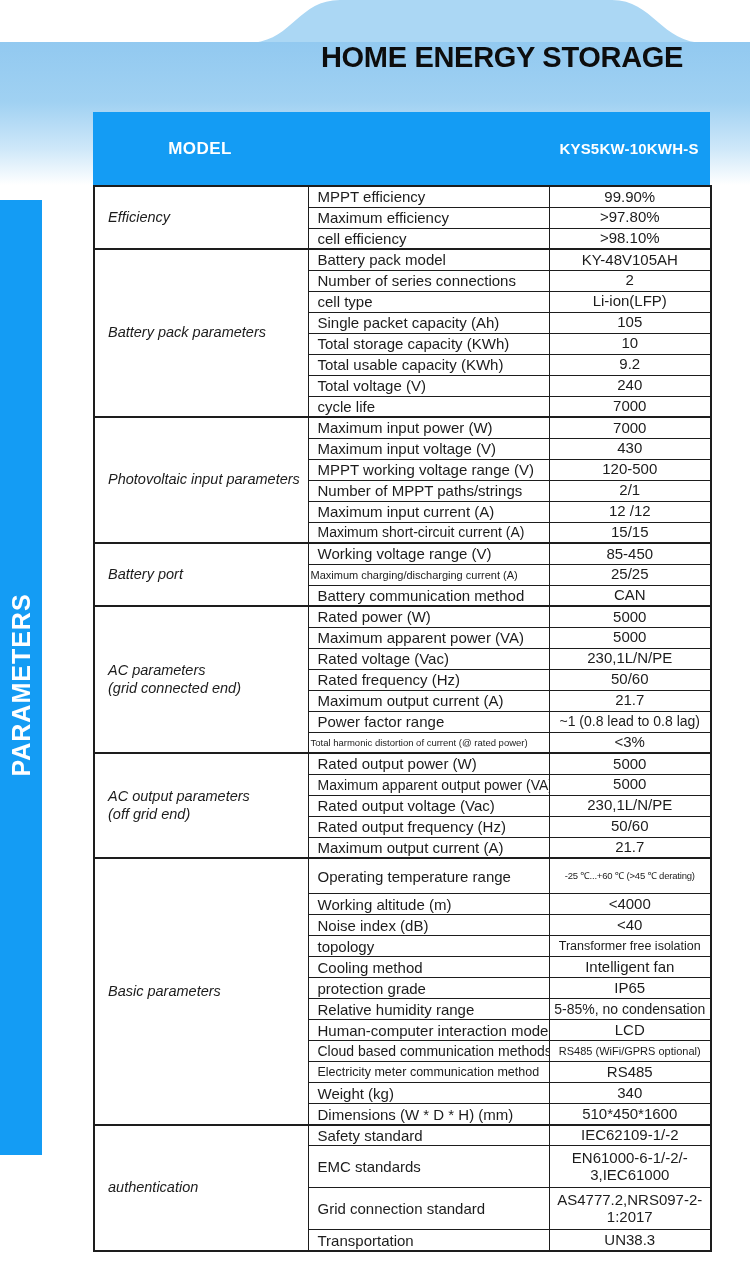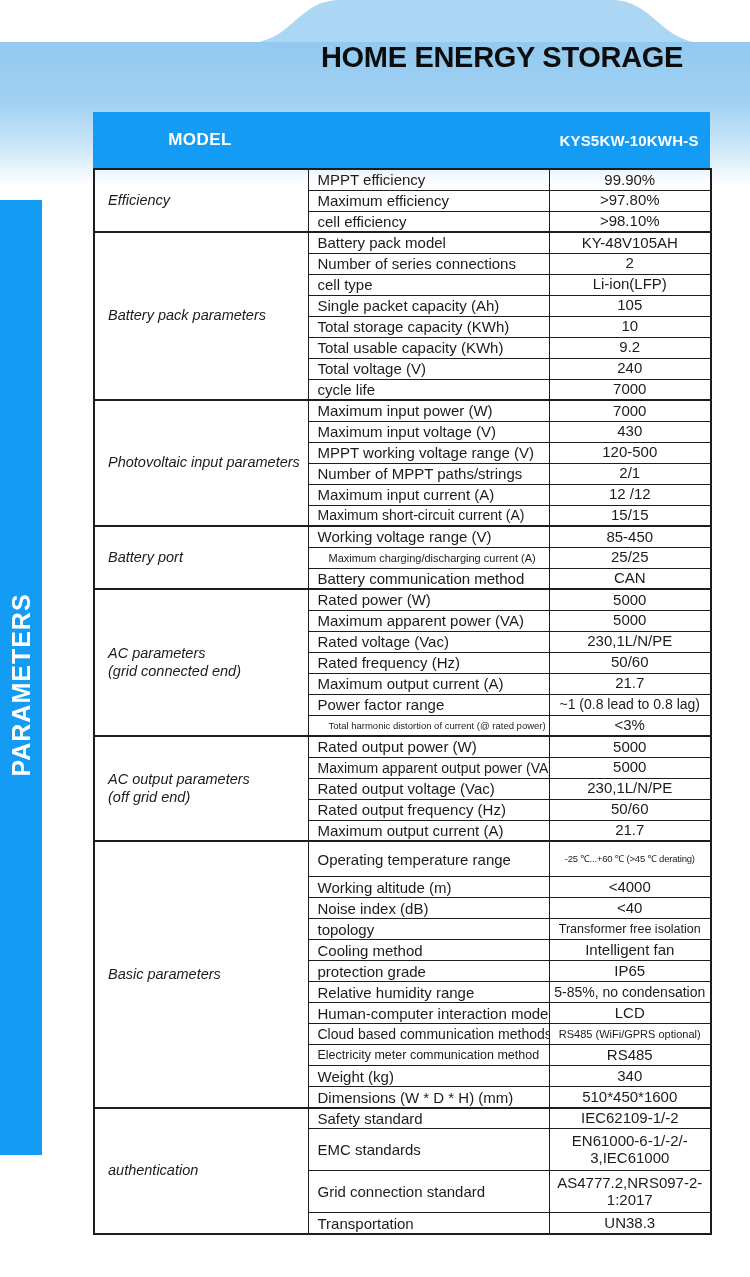--- a/index.html
+++ b/index.html
@@ -29,21 +29,21 @@
     background:var(--accent);
   }
   .sidebar-label{
     position:absolute;left:50%;top:485px;
     transform:translate(-50%,-50%) rotate(-90deg);
     color:#ffffff;font-size:25px;font-weight:700;letter-spacing:1px;
     white-space:nowrap;
   }
   .table-wrap{position:absolute;left:93px;top:112px;width:617px;}
   .thead{
-    display:flex;align-items:center;height:56px;width:617px;
+    display:flex;align-items:center;height:73px;width:617px;
     background:var(--accent);color:#ffffff;font-weight:700;
   }
   .th1{width:214px;text-align:center;font-size:17px;letter-spacing:0.4px;}
   .th2{width:241px;}
   .th3{width:162px;text-align:center;font-size:15px;letter-spacing:0.2px;}
   table.spec{
     border-collapse:collapse;table-layout:fixed;width:617px;
     border:2px solid var(--line);
   }
   td{border:1px solid var(--line);overflow:hidden;vertical-align:middle;}
@@ -52,21 +52,21 @@
   tr.sec-start td{border-top:2px solid var(--line);}
   td.cat{
     padding-left:13px;font-size:14.5px;white-space:pre-line;line-height:1.2;font-style:italic;
   }
   td.param{padding-left:9px;font-size:15px;white-space:pre;}
   td.val{text-align:center;font-size:15px;white-space:pre-line;padding:0 2px;line-height:1.1;}
   td.md{font-size:14px;}
   td.sm{font-size:12.5px;}
   td.xs{font-size:11px;}
   td.xxs{font-size:9.5px;}
-  td.param.xxs,td.param.xs{padding-left:20px;}
+  td.param.xxs,td.param.xs{padding-left:2px;}
   td.val.xxs{padding:12px 1px;letter-spacing:-0.2px;}
 </style>
 </head>
 <body>
 
 <svg class="top-banner" viewBox="0 0 750 185" width="750" height="185" aria-hidden="true">
   <defs>
     <linearGradient id="bandGrad" x1="0" y1="0" x2="0" y2="1">
       <stop offset="0" style="stop-color:var(--band1)"></stop>
       <stop offset="0.42" style="stop-color:var(--band2)"></stop>

